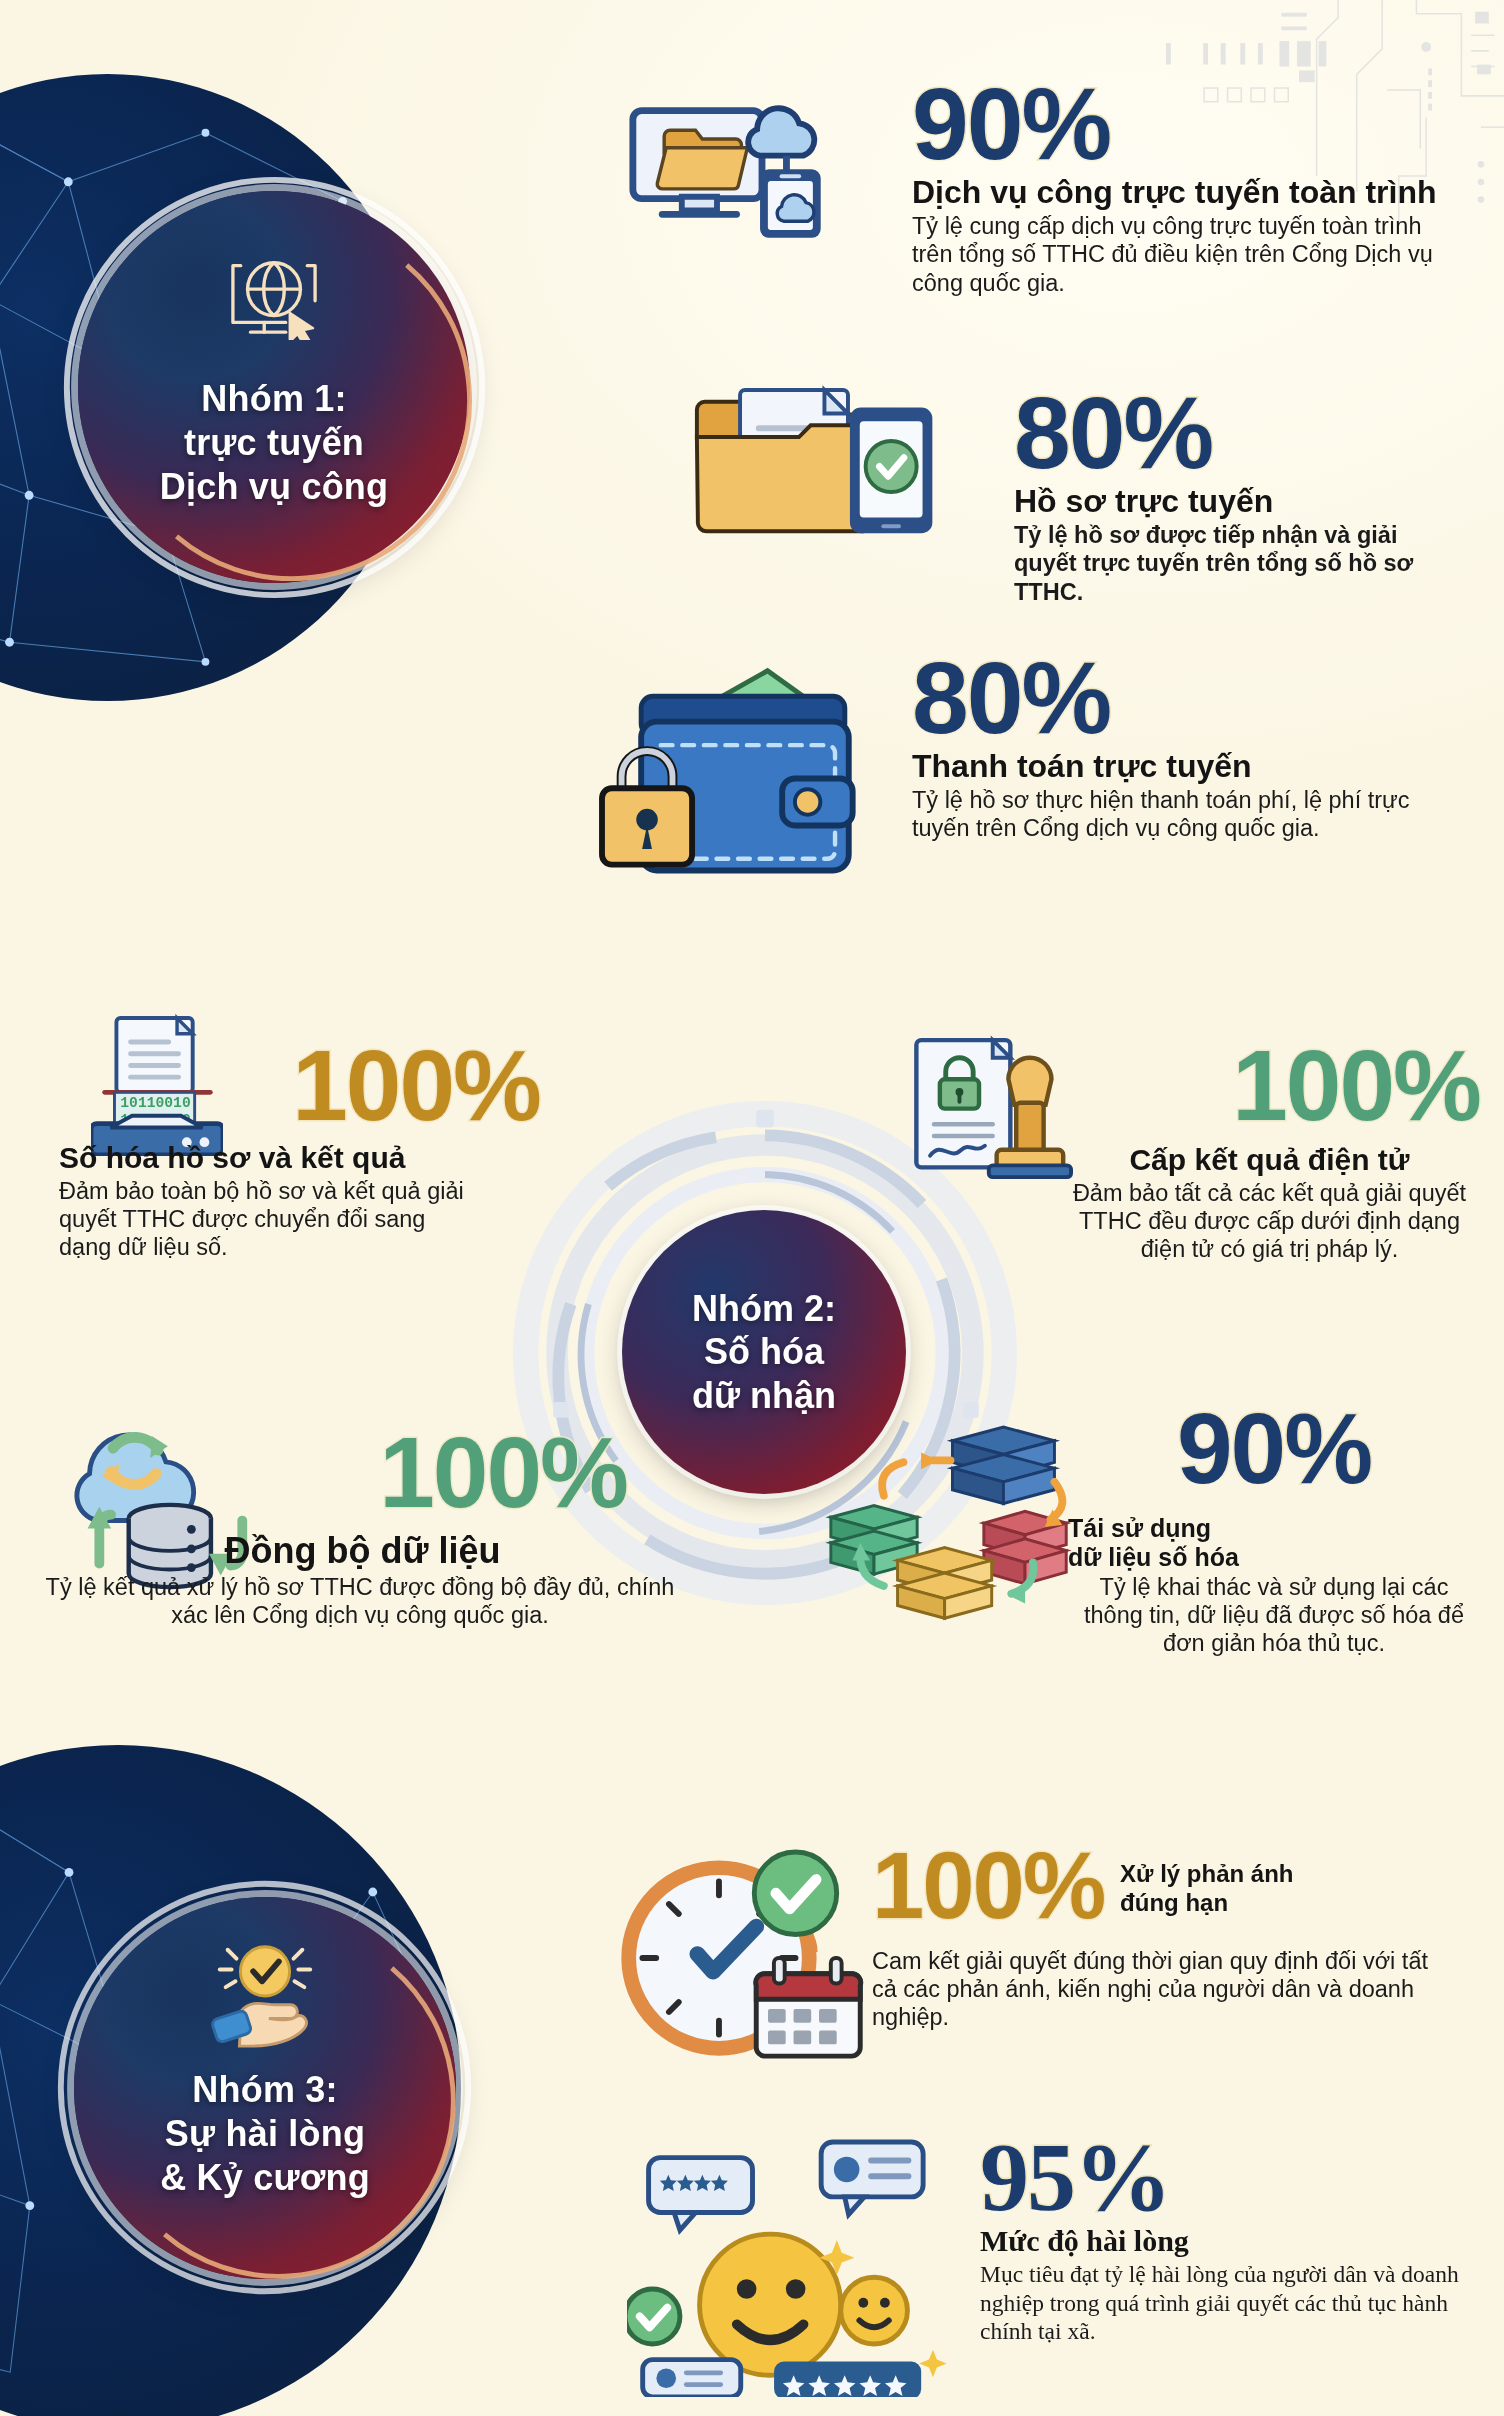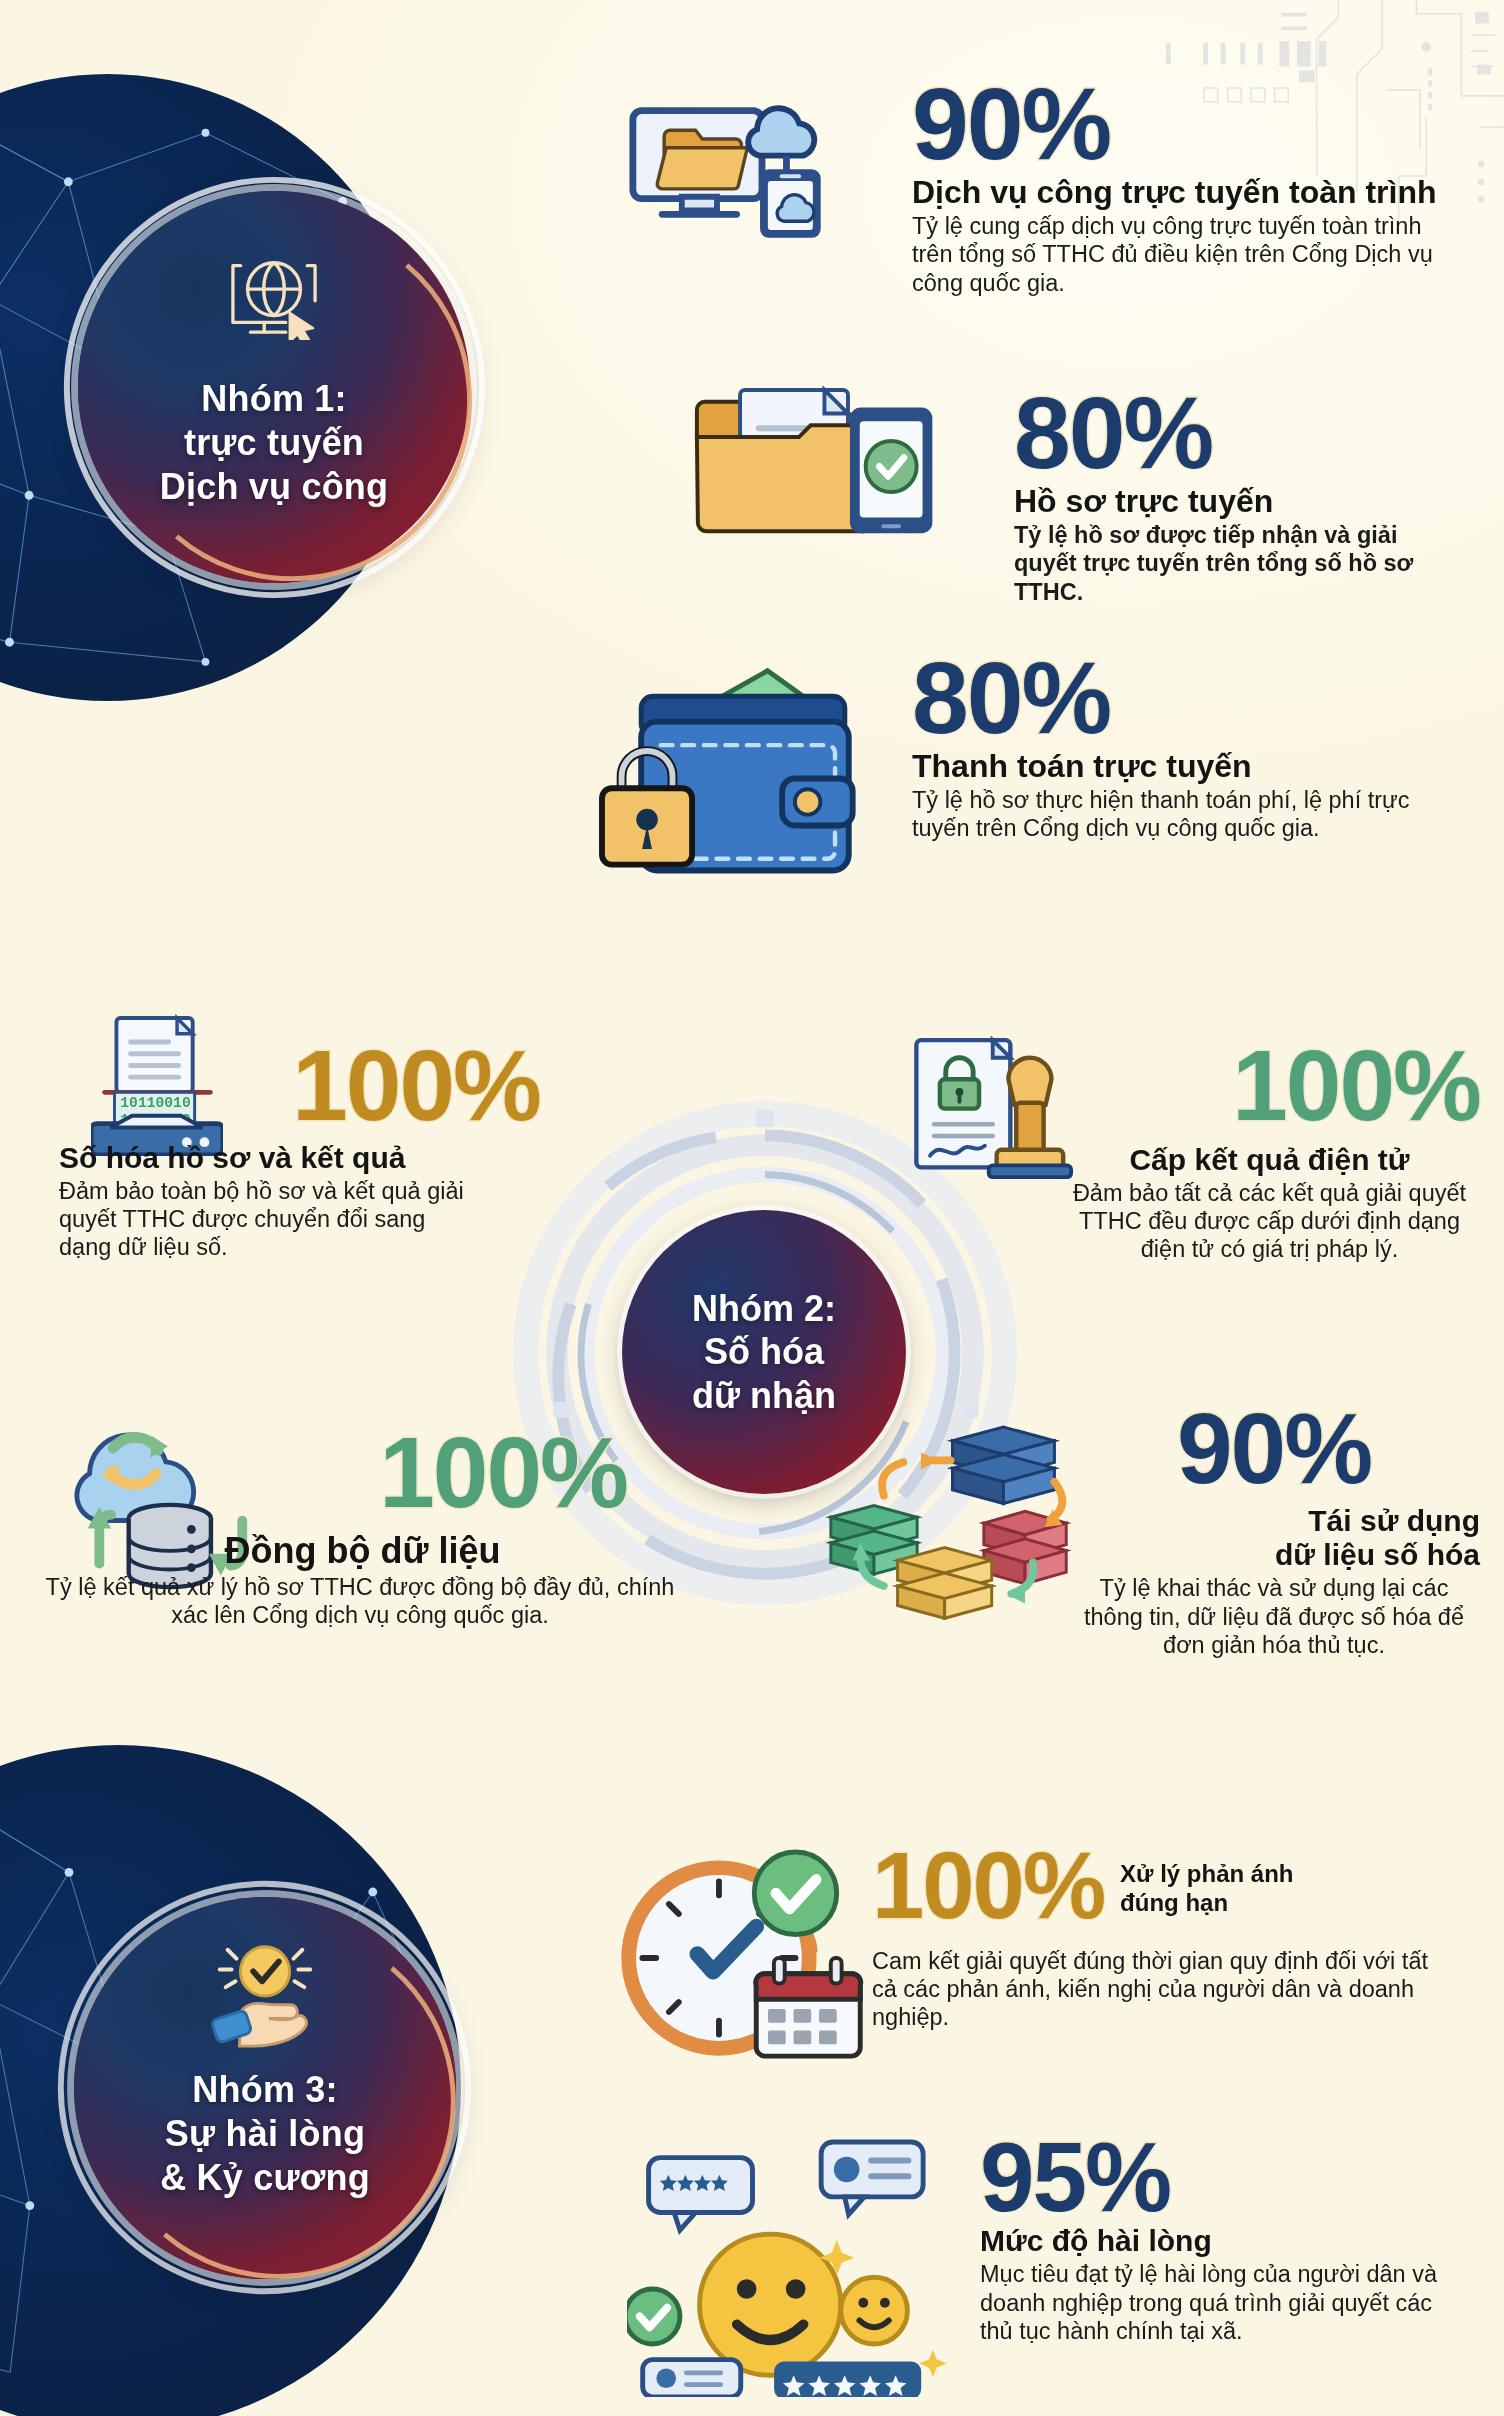--- a/index.html
+++ b/index.html
@@ -444,21 +444,21 @@
       <g fill="none" stroke="#6fc79b" stroke-width="8" stroke-linecap="round">
         <path d="M62 168 q-26 -8 -24 -34"></path>
         <path d="M192 176 q26 -8 22 -32"></path>
       </g>
       <path d="M30 142 l8 -18 l10 18z" fill="#6fc79b"></path>
       <path d="M206 186 l-16 -8 l16 -10z" fill="#6fc79b"></path>
     </svg>
   </div>
   <div class="stat ta-center" style="left:1068px; top:1402px; width:412px;">
     <div class="pct pct-navy" style="font-size:100px; text-align:center;">90%</div>
-    <div class="head" style="font-size:30px; text-align:right; margin-top:10px;">
+    <div class="head" style="font-size:25px; text-align:left; margin-top:20px;">
       <div>Tái sử dụng</div>
       <div>dữ liệu số hóa</div>
     </div>
     <div class="body" style="font-size:23.5px; text-align:center;">Tỷ lệ khai thác và sử dụng lại các thông tin, dữ liệu đã được số hóa để đơn giản hóa thủ tục.</div>
   </div>
 
   <div class="hero hero-net" style="left:-225px; top:1745px; width:686px; height:686px;
         background:radial-gradient(circle at 42% 42%, #0d2f63 0%, #0a2550 45%, #0d1f3c 100%);">
     <svg viewBox="0 0 700 700" width="686" height="686">
       <g stroke="#5e9ad8" stroke-width="1.1" opacity=".7" fill="none">
@@ -598,20 +598,20 @@
       <rect x="150" y="234" width="150" height="38" rx="10" fill="#2a5c8f"></rect>
       <g fill="#f5f8fc">
         <path d="M170 248 l3 7 l8 1 l-6 5 l2 8 l-7 -4 l-7 4 l2 -8 l-6 -5 l8 -1z"></path>
         <path d="M196 248 l3 7 l8 1 l-6 5 l2 8 l-7 -4 l-7 4 l2 -8 l-6 -5 l8 -1z"></path>
         <path d="M222 248 l3 7 l8 1 l-6 5 l2 8 l-7 -4 l-7 4 l2 -8 l-6 -5 l8 -1z"></path>
         <path d="M248 248 l3 7 l8 1 l-6 5 l2 8 l-7 -4 l-7 4 l2 -8 l-6 -5 l8 -1z"></path>
         <path d="M274 248 l3 7 l8 1 l-6 5 l2 8 l-7 -4 l-7 4 l2 -8 l-6 -5 l8 -1z"></path>
       </g>
     </svg>
   </div>
-  <div class="stat ta-left" style="left:980px; top:2132px; width:500px;">
+  <div class="stat ta-left" style="left:980px; top:2132px; width:500px;font-family:Liberation Serif, serif;">
     <div class="pct pct-navy" style="font-size:98px;">95%</div>
     <div class="head" style="font-size:30px;">Mức độ hài lòng</div>
     <div class="body" style="font-size:23.5px; width:490px;">Mục tiêu đạt tỷ lệ hài lòng của người dân và doanh nghiệp trong quá trình giải quyết các thủ tục hành chính tại xã.</div>
   </div>
 
 </div>
 
 
 </body></html>

